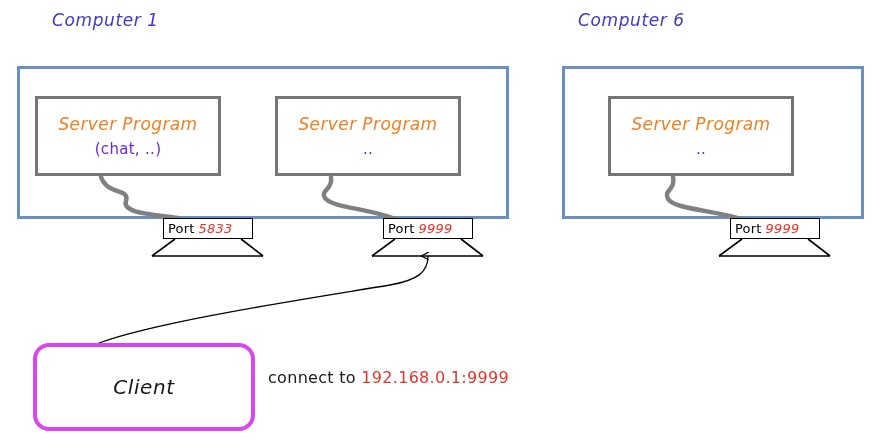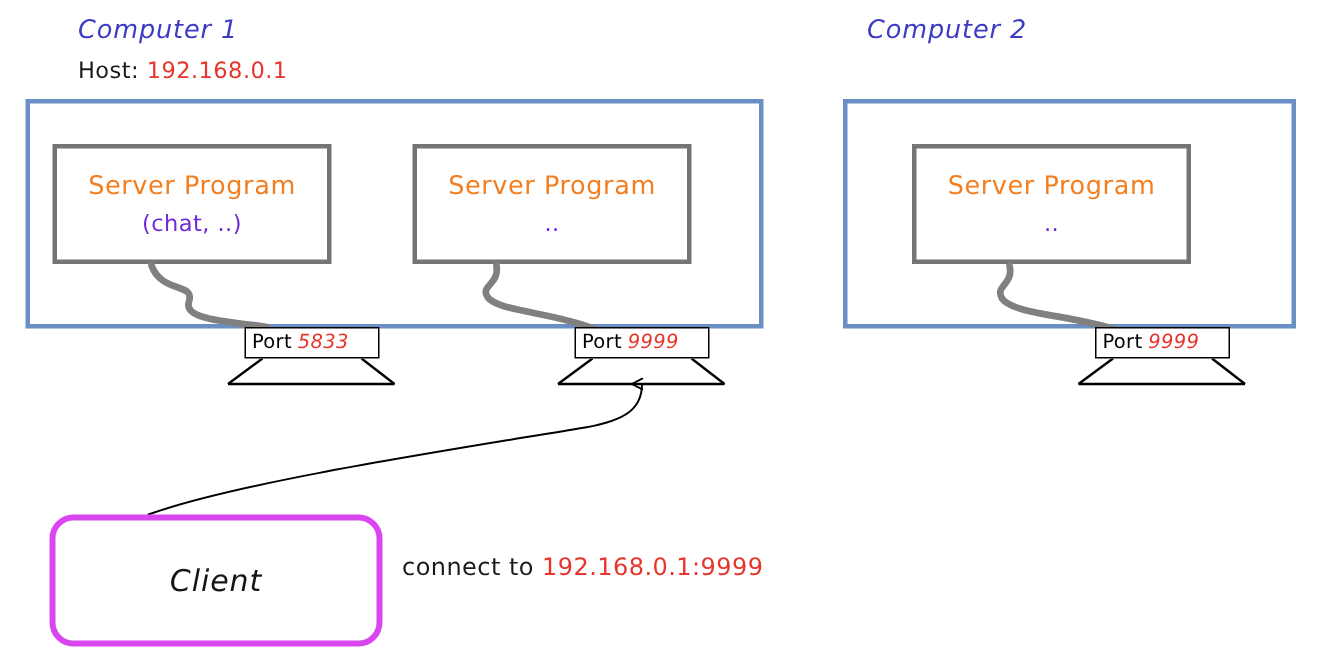--- a/index.html
+++ b/index.html
@@ -67,20 +67,21 @@
     box-sizing: border-box;
     display: flex;
     flex-direction: column;
     align-items: center;
     justify-content: center;
   }
   .server-title {
     color: #f37f20;
     font-family: "DejaVu Sans", sans-serif;
     font-size: 17px;
+    font-style: italic;
     letter-spacing: 0.4px;
     white-space: nowrap;
     line-height: 1.1;
   }
   .server-sub {
     color: #6d28d9;
     font-family: "DejaVu Sans", sans-serif;
     font-size: 15px;
     letter-spacing: 0.3px;
     white-space: nowrap;
@@ -148,24 +149,20 @@
     margin-top: 45px;
   }
 </style>
 </head>
 <body>
 
 <div class="canvas">
 
   <div class="computer-title" style="left:52px; top:10px;">Computer 1</div>
 
-  <div class="host-line" style="left:52px; top:38px;">
-    <span>Host:</span>
-    <span class="ip">192.168.0.1</span>
-  </div>
 
   <div class="comp-box" style="left:17px; top:66px; width:492px; height:153px;"></div>
 
   <div class="server-box" style="left:35px; top:96px; width:186px; height:80px;">
     <div class="server-title">Server Program</div>
     <div class="server-sub">(chat, ..)</div>
   </div>
 
   <div class="server-box" style="left:275px; top:96px; width:186px; height:80px;">
     <div class="server-title">Server Program</div>
@@ -175,21 +172,21 @@
   <div class="port-box" style="left:163px; top:218px; width:90px; height:21px;">
     <span class="lbl">Port</span>
     <span class="num">5833</span>
   </div>
 
   <div class="port-box" style="left:383px; top:218px; width:90px; height:21px;">
     <span class="lbl">Port</span>
     <span class="num">9999</span>
   </div>
 
-  <div class="computer-title" style="left:578px; top:10px;">Computer 2</div>
+  <div class="computer-title" style="left:578px; top:10px;">Computer 6</div>
 
 
   <div class="comp-box" style="left:562px; top:66px; width:302px; height:153px;"></div>
 
   <div class="server-box" style="left:608px; top:96px; width:186px; height:80px;">
     <div class="server-title">Server Program</div>
     <div class="server-sub">..</div>
   </div>
 
   <div class="port-box" style="left:730px; top:218px; width:90px; height:21px;">

